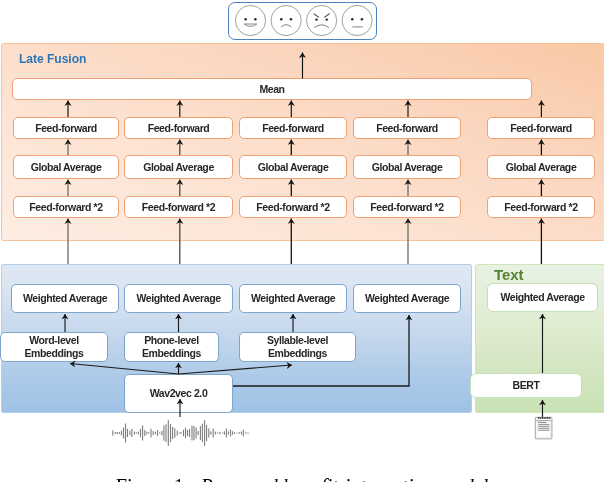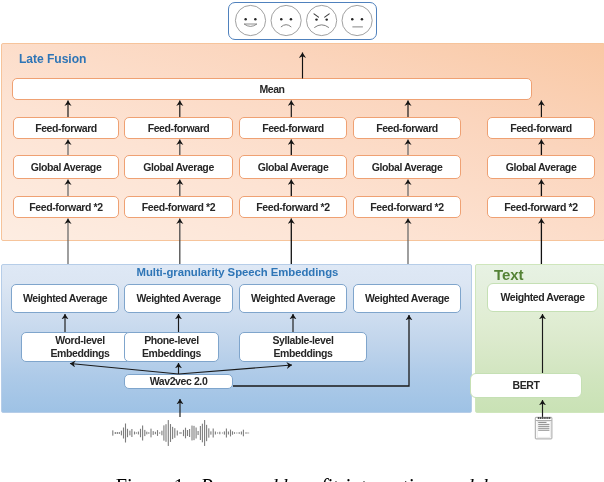--- a/index.html
+++ b/index.html
@@ -67,21 +67,20 @@
         <ellipse cx="361.95000000000005" cy="19.3" rx="1.25" ry="1.2" fill="#262626"></ellipse>
         <line x1="352.40000000000003" y1="26.9" x2="362.90000000000003" y2="26.9" stroke="#6f6f6f" stroke-width="0.85"></line>
       </g>
     </svg>
 
   <div class="panel" id="panel-late"></div>
   <div class="panel" id="panel-speech"></div>
   <div class="panel" id="panel-text"></div>
 
   <div class="panel-title" id="title-late" style="left:19px;top:51.5px;font-size:12.1px;color:#2E75B6;letter-spacing:-0.05px;">Late Fusion</div>
-  <div class="panel-title" id="title-speech" style="left:136.5px;top:265.5px;font-size:11.35px;color:#2E75B6;letter-spacing:-0.05px;">Multi-granularity Speech Embeddings</div>
   <div class="panel-title" id="title-text" style="left:494px;top:265.5px;font-size:15px;color:#548235;letter-spacing:-0.05px;">Text Embeddings</div>
 
   <div id="boxes-layer">
       <div class="box box-or" style="left: 12px; top: 78px; width: 520px; height: 22px;">Mean</div>
       <div class="box box-or" style="left: 13px; top: 117px; width: 106px; height: 22px;">Feed-forward</div>
       <div class="box box-or" style="left: 13px; top: 155px; width: 106px; height: 24px;">Global Average</div>
       <div class="box box-or" style="left: 13px; top: 196px; width: 106px; height: 22px;">Feed-forward *2</div>
       <div class="box box-or" style="left: 124px; top: 117px; width: 109px; height: 22px;">Feed-forward</div>
       <div class="box box-or" style="left: 124px; top: 155px; width: 109px; height: 24px;">Global Average</div>
       <div class="box box-or" style="left: 124px; top: 196px; width: 109px; height: 22px;">Feed-forward *2</div>
@@ -91,30 +90,30 @@
       <div class="box box-or" style="left: 353px; top: 117px; width: 108px; height: 22px;">Feed-forward</div>
       <div class="box box-or" style="left: 353px; top: 155px; width: 108px; height: 24px;">Global Average</div>
       <div class="box box-or" style="left: 353px; top: 196px; width: 108px; height: 22px;">Feed-forward *2</div>
       <div class="box box-or" style="left: 487px; top: 117px; width: 108px; height: 22px;">Feed-forward</div>
       <div class="box box-or" style="left: 487px; top: 155px; width: 108px; height: 24px;">Global Average</div>
       <div class="box box-or" style="left: 487px; top: 196px; width: 108px; height: 22px;">Feed-forward *2</div>
       <div class="box box-bl" style="left: 11px; top: 284px; width: 108px; height: 29px;">Weighted Average</div>
       <div class="box box-bl" style="left: 124px; top: 284px; width: 109px; height: 29px;">Weighted Average</div>
       <div class="box box-bl" style="left: 239px; top: 284px; width: 108px; height: 29px;">Weighted Average</div>
       <div class="box box-bl" style="left: 353px; top: 284px; width: 108px; height: 29px;">Weighted Average</div>
-      <div class="box box-bl" style="left: 21px; top: 332px; width: 118px; height: 30px;">
+      <div class="box box-bl" style="left: 0; top: 332px; width: 108px; height: 30px;">
         <div><span>Word-level</span><br><span>Embeddings</span></div>
       </div>
       <div class="box box-bl" style="left: 124px; top: 332px; width: 95px; height: 30px;">
         <div><span>Phone-level</span><br><span>Embeddings</span></div>
       </div>
-      <div class="box box-bl" style="left: 239px; top: 332px; width: 128px; height: 30px;">
+      <div class="box box-bl" style="left: 239px; top: 332px; width: 117px; height: 30px;">
         <div><span>Syllable-level</span><br><span>Embeddings</span></div>
       </div>
-      <div class="box box-bl" style="left: 124px; top: 374px; width: 109px; height: 15px;">Wav2vec 2.0</div>
+      <div class="box box-bl" style="left: 124px; top: 374px; width: 109px; height: 39px;">Wav2vec 2.0</div>
       <div class="box box-gr" style="left: 487px; top: 283px; width: 111px; height: 29px;">Weighted Average</div>
       <div class="box box-gr" style="left: 470px; top: 373px; width: 112px; height: 25px;">BERT</div>
     </div>
 
   <svg class="ov" id="arrows-svg">
       <defs>
         <marker id="ah-dark" markerWidth="14" markerHeight="14" refX="5.4" refY="3.55" orient="auto" markerUnits="userSpaceOnUse">
           <path d="M0,0 L5.4,3.55 L0,7.1 L1.75,3.55 Z" fill="#141414"></path>
         </marker>
         <marker id="ah-gray" markerWidth="14" markerHeight="14" refX="5.4" refY="3.55" orient="auto" markerUnits="userSpaceOnUse">

